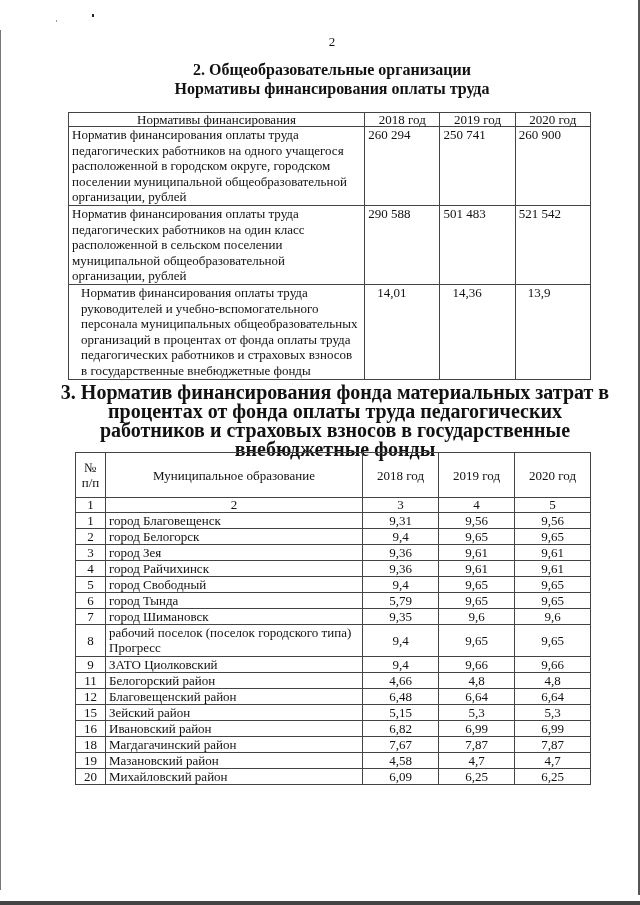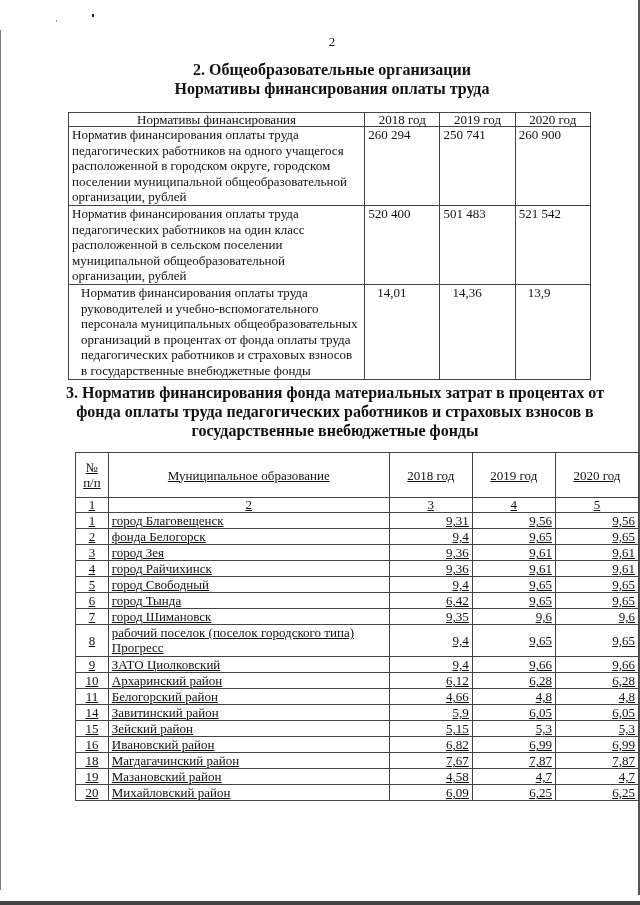--- a/index.html
+++ b/index.html
@@ -14,39 +14,39 @@
     .speck { position: absolute; background: #222; }
     .page-number {
       position: absolute; top: 34px; left: 0; width: 664px; text-align: center;
       font-size: 13px;
     }
     .section-title {
       position: absolute; left: 0; width: 664px; text-align: center;
       font-weight: bold; font-size: 16px; line-height: 19px;
     }
     #t1-title { top: 60px; }
-    #t2-title { top: 383px; left: 60px; width: 550px; font-size: 16px; line-height: 19px; }
+    #t2-title { top: 383px; left: 60px; width: 550px; font-size: 20px; line-height: 19px; }
     table { border-collapse: collapse; position: absolute; font-size: 13px; }
     td, th { border: 1px solid #444; padding: 0 3px; font-weight: normal; vertical-align: top; }
     #table1 { left: 68px; top: 112px; width: 523px; }
     #table1 .c1 { width: 288px; }
     #table1 .cy { width: 68px; }
     #table1 th { text-align: center; height: 13px; line-height: 13px; }
     #table1 td { line-height: 15.6px; }
     #table1 tr.r1 td { height: 78px; }
     #table1 tr.r2 td { height: 73px; }
     #table1 tr.r3 td { height: 88px; padding-left: 12px; }
-    #table2 { left: 75px; top: 452px; width: 564px; text-decoration: underline; }
+    #table2 { left: 75px; top: 452px; width: 516px; }
     #table2 .cn { width: 23px; text-align: center; }
     #table2 .cm { width: 250px; margin-top: 24px; }
     #table2 .cy { width: 69px; }
     #table2 th { height: 44px; vertical-align: middle; text-align: center; line-height: 15px; }
     #table2 tr.idx td { text-align: center; height: 14px; line-height: 14px; }
     #table2 tr.data td { height: 15px; line-height: 15px; }
-    #table2 tr.data td.v { text-align: right; }
+    #table2 tr.data td.v { text-align: center; }
     #table2 tr.data td.num { text-align: center; }
     #table2 tr.tall td { height: 31px; }
     #table2 tr.tall td.v, #table2 tr.tall td.num { vertical-align: middle; }
   </style>
 </head>
 <body>
 
 <div class="page-edge-left"></div>
 <div class="page-edge-right"></div>
 <div class="page-edge-bottom"></div>
@@ -71,21 +71,21 @@
   </thead>
   <tbody id="t1-body">
       <tr class="r1">
         <td>Норматив финансирования оплаты труда педагогических работников на одного учащегося расположенной в городском округе, городском поселении муниципальной общеобразовательной организации, рублей</td>
         <td>260 294</td>
         <td>250 741</td>
         <td>260 900</td>
       </tr>
       <tr class="r2">
         <td>Норматив финансирования оплаты труда педагогических работников на один класс расположенной в сельском поселении муниципальной общеобразовательной организации, рублей</td>
-        <td>520 400</td>
+        <td>290 588</td>
         <td>501 483</td>
         <td>521 542</td>
       </tr>
       <tr class="r3">
         <td>Норматив финансирования оплаты труда руководителей и учебно-вспомогательного персонала муниципальных общеобразовательных организаций в процентах от фонда оплаты труда педагогических работников и страховых взносов в государственные внебюджетные фонды</td>
         <td>14,01</td>
         <td>14,36</td>
         <td>13,9</td>
       </tr>
     </tbody>
@@ -113,21 +113,21 @@
       </tr>
       <tr class="data">
         <td class="num">1</td>
         <td>город Благовещенск</td>
         <td class="v">9,31</td>
         <td class="v">9,56</td>
         <td class="v">9,56</td>
       </tr>
       <tr class="data">
         <td class="num">2</td>
-        <td>фонда Белогорск</td>
+        <td>город Белогорск</td>
         <td class="v">9,4</td>
         <td class="v">9,65</td>
         <td class="v">9,65</td>
       </tr>
       <tr class="data">
         <td class="num">3</td>
         <td>город Зея</td>
         <td class="v">9,36</td>
         <td class="v">9,61</td>
         <td class="v">9,61</td>
@@ -142,21 +142,21 @@
       <tr class="data">
         <td class="num">5</td>
         <td>город Свободный</td>
         <td class="v">9,4</td>
         <td class="v">9,65</td>
         <td class="v">9,65</td>
       </tr>
       <tr class="data">
         <td class="num">6</td>
         <td>город Тында</td>
-        <td class="v">6,42</td>
+        <td class="v">5,79</td>
         <td class="v">9,65</td>
         <td class="v">9,65</td>
       </tr>
       <tr class="data">
         <td class="num">7</td>
         <td>город Шимановск</td>
         <td class="v">9,35</td>
         <td class="v">9,6</td>
         <td class="v">9,6</td>
       </tr>
@@ -168,39 +168,32 @@
         <td class="v">9,65</td>
       </tr>
       <tr class="data">
         <td class="num">9</td>
         <td>ЗАТО Циолковский</td>
         <td class="v">9,4</td>
         <td class="v">9,66</td>
         <td class="v">9,66</td>
       </tr>
       <tr class="data">
-        <td class="num">10</td>
-        <td>Архаринский район</td>
-        <td class="v">6,12</td>
-        <td class="v">6,28</td>
-        <td class="v">6,28</td>
-      </tr>
-      <tr class="data">
         <td class="num">11</td>
         <td>Белогорский район</td>
         <td class="v">4,66</td>
         <td class="v">4,8</td>
         <td class="v">4,8</td>
       </tr>
       <tr class="data">
-        <td class="num">14</td>
-        <td>Завитинский район</td>
-        <td class="v">5,9</td>
-        <td class="v">6,05</td>
-        <td class="v">6,05</td>
+        <td class="num">12</td>
+        <td>Благовещенский район</td>
+        <td class="v">6,48</td>
+        <td class="v">6,64</td>
+        <td class="v">6,64</td>
       </tr>
       <tr class="data">
         <td class="num">15</td>
         <td>Зейский район</td>
         <td class="v">5,15</td>
         <td class="v">5,3</td>
         <td class="v">5,3</td>
       </tr>
       <tr class="data">
         <td class="num">16</td>

